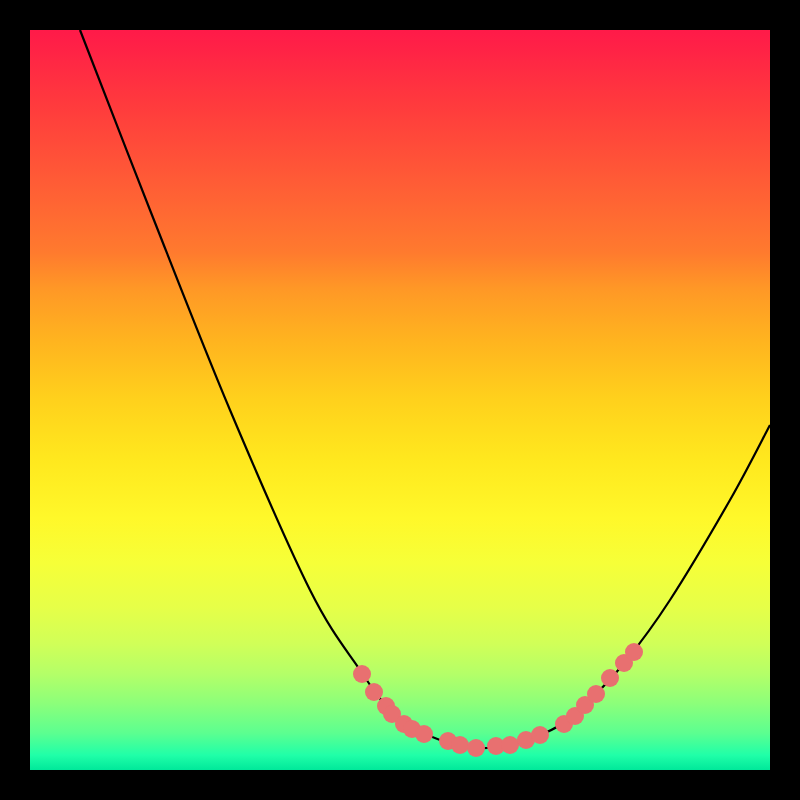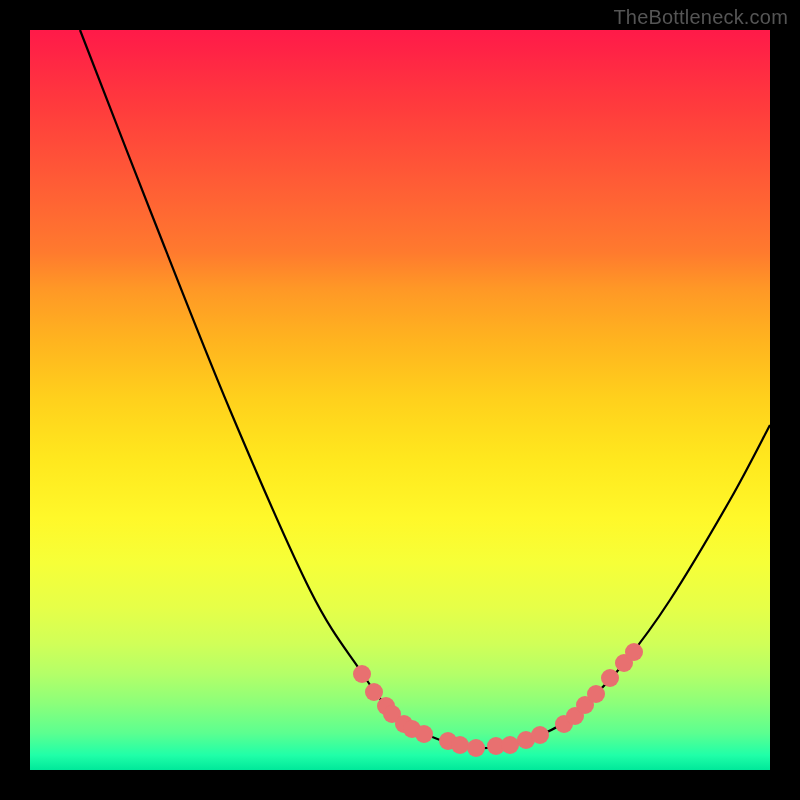--- a/index.html
+++ b/index.html
@@ -90,15 +90,14 @@
         <circle cx="534" cy="694" r="9" fill="#e87070"></circle>
         <circle cx="545" cy="686" r="9" fill="#e87070"></circle>
         <circle cx="555" cy="675" r="9" fill="#e87070"></circle>
         <circle cx="566" cy="664" r="9" fill="#e87070"></circle>
         <circle cx="580" cy="648" r="9" fill="#e87070"></circle>
         <circle cx="594" cy="633" r="9" fill="#e87070"></circle>
         <circle cx="604" cy="622" r="9" fill="#e87070"></circle>
       </g>
   </svg>
 
-  <div class="watermark">TheBottleneck.com</div>
 
 </div>
 
 </body></html>

